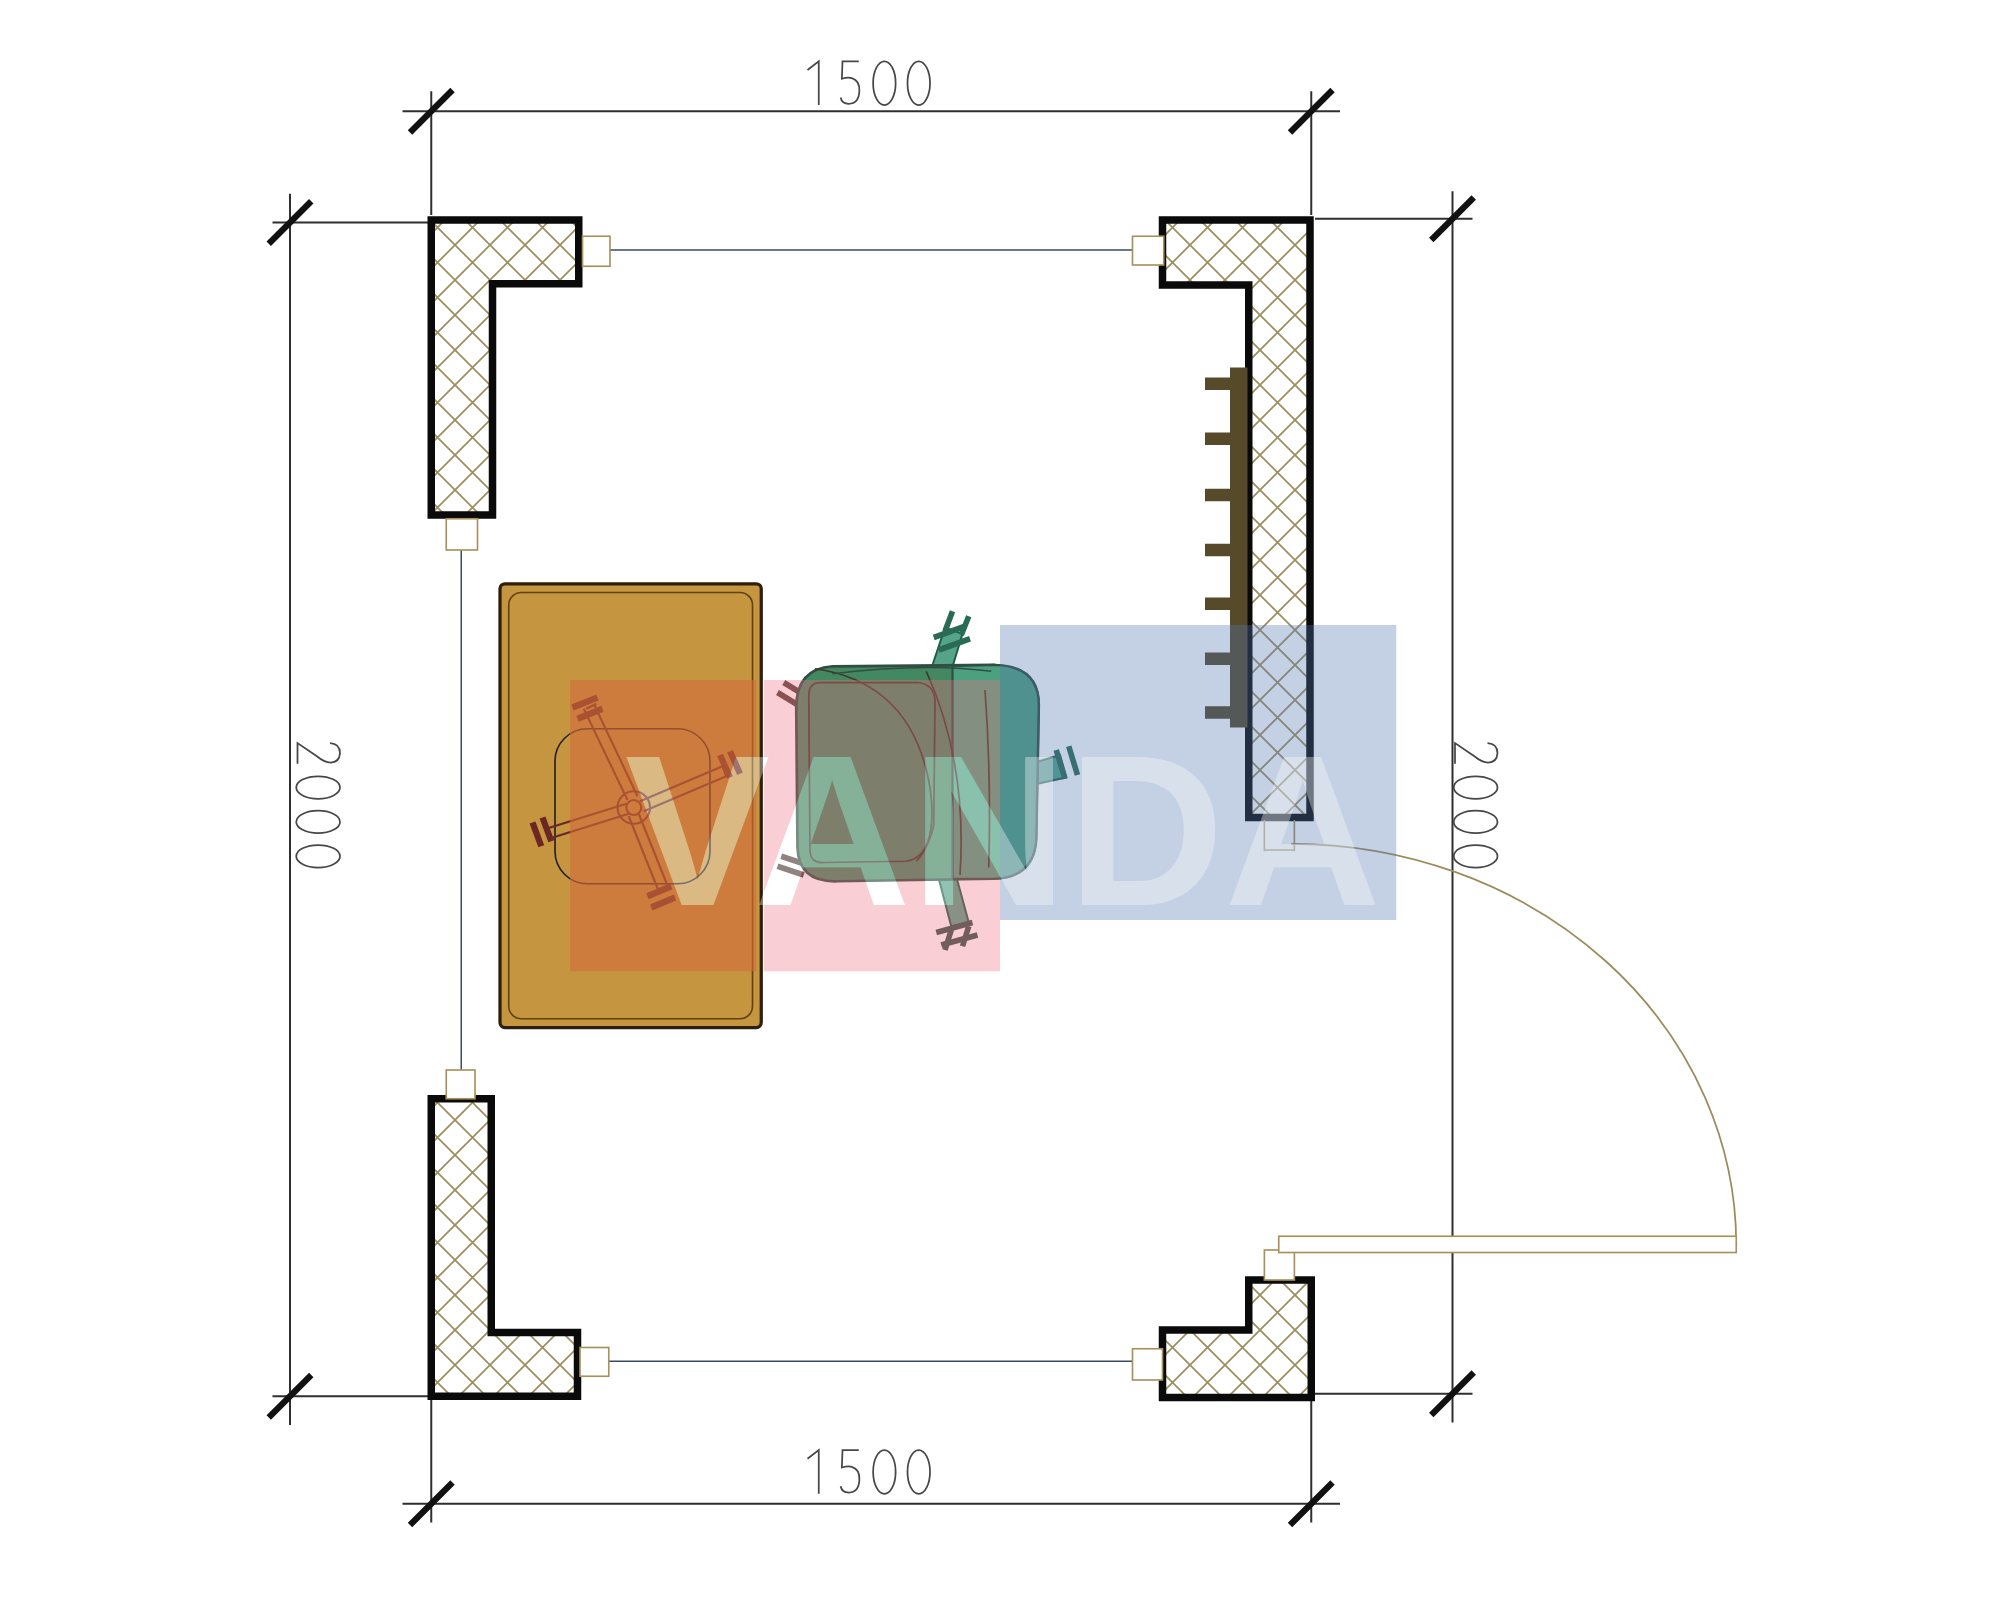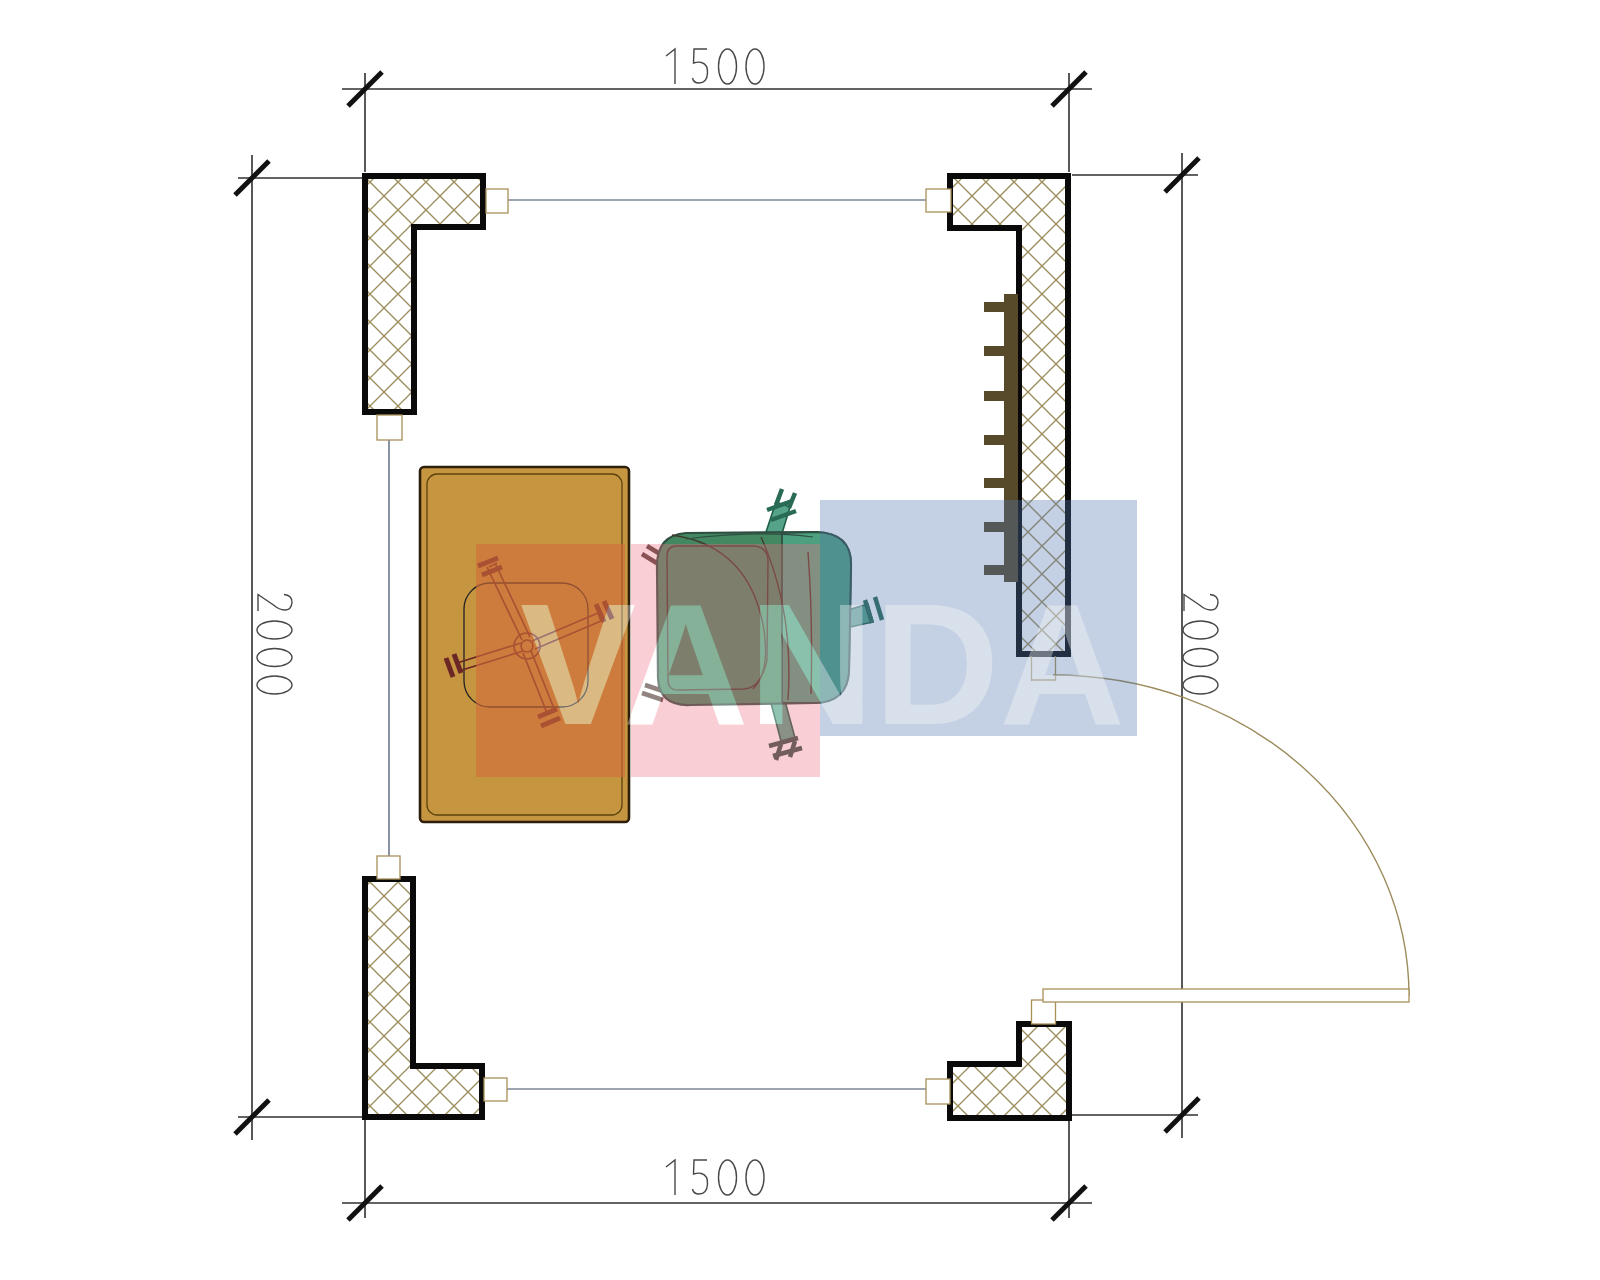--- a/index.html
+++ b/index.html
@@ -1,16 +1,16 @@
 <!DOCTYPE html>
 <html><head>
 <meta charset="utf-8">
 <style>
   html,body{margin:0;padding:0;background:#ffffff;}
-  #page{width:1370px;height:1280px;position:relative;font-family:"Liberation Sans",sans-serif;margin-left:20px;}
+  #page{width:1370px;height:1280px;position:relative;font-family:"Liberation Sans",sans-serif;}
 </style>
 </head>
 <body>
 <div id="page">
 <svg width="1600" height="1280" viewBox="0 0 1600 1280">
 <defs>
   <pattern id="hatch" width="28" height="28" patternUnits="userSpaceOnUse">
     <path d="M-3,31 L31,-3 M-3,-3 L31,31 M0,28 L28,0 M0,0 L28,28" stroke="#9d8e5e" stroke-width="1.4" fill="none"></path>
   </pattern>
   <mask id="wmknock" maskUnits="userSpaceOnUse" x="0" y="0" width="1600" height="1280">

